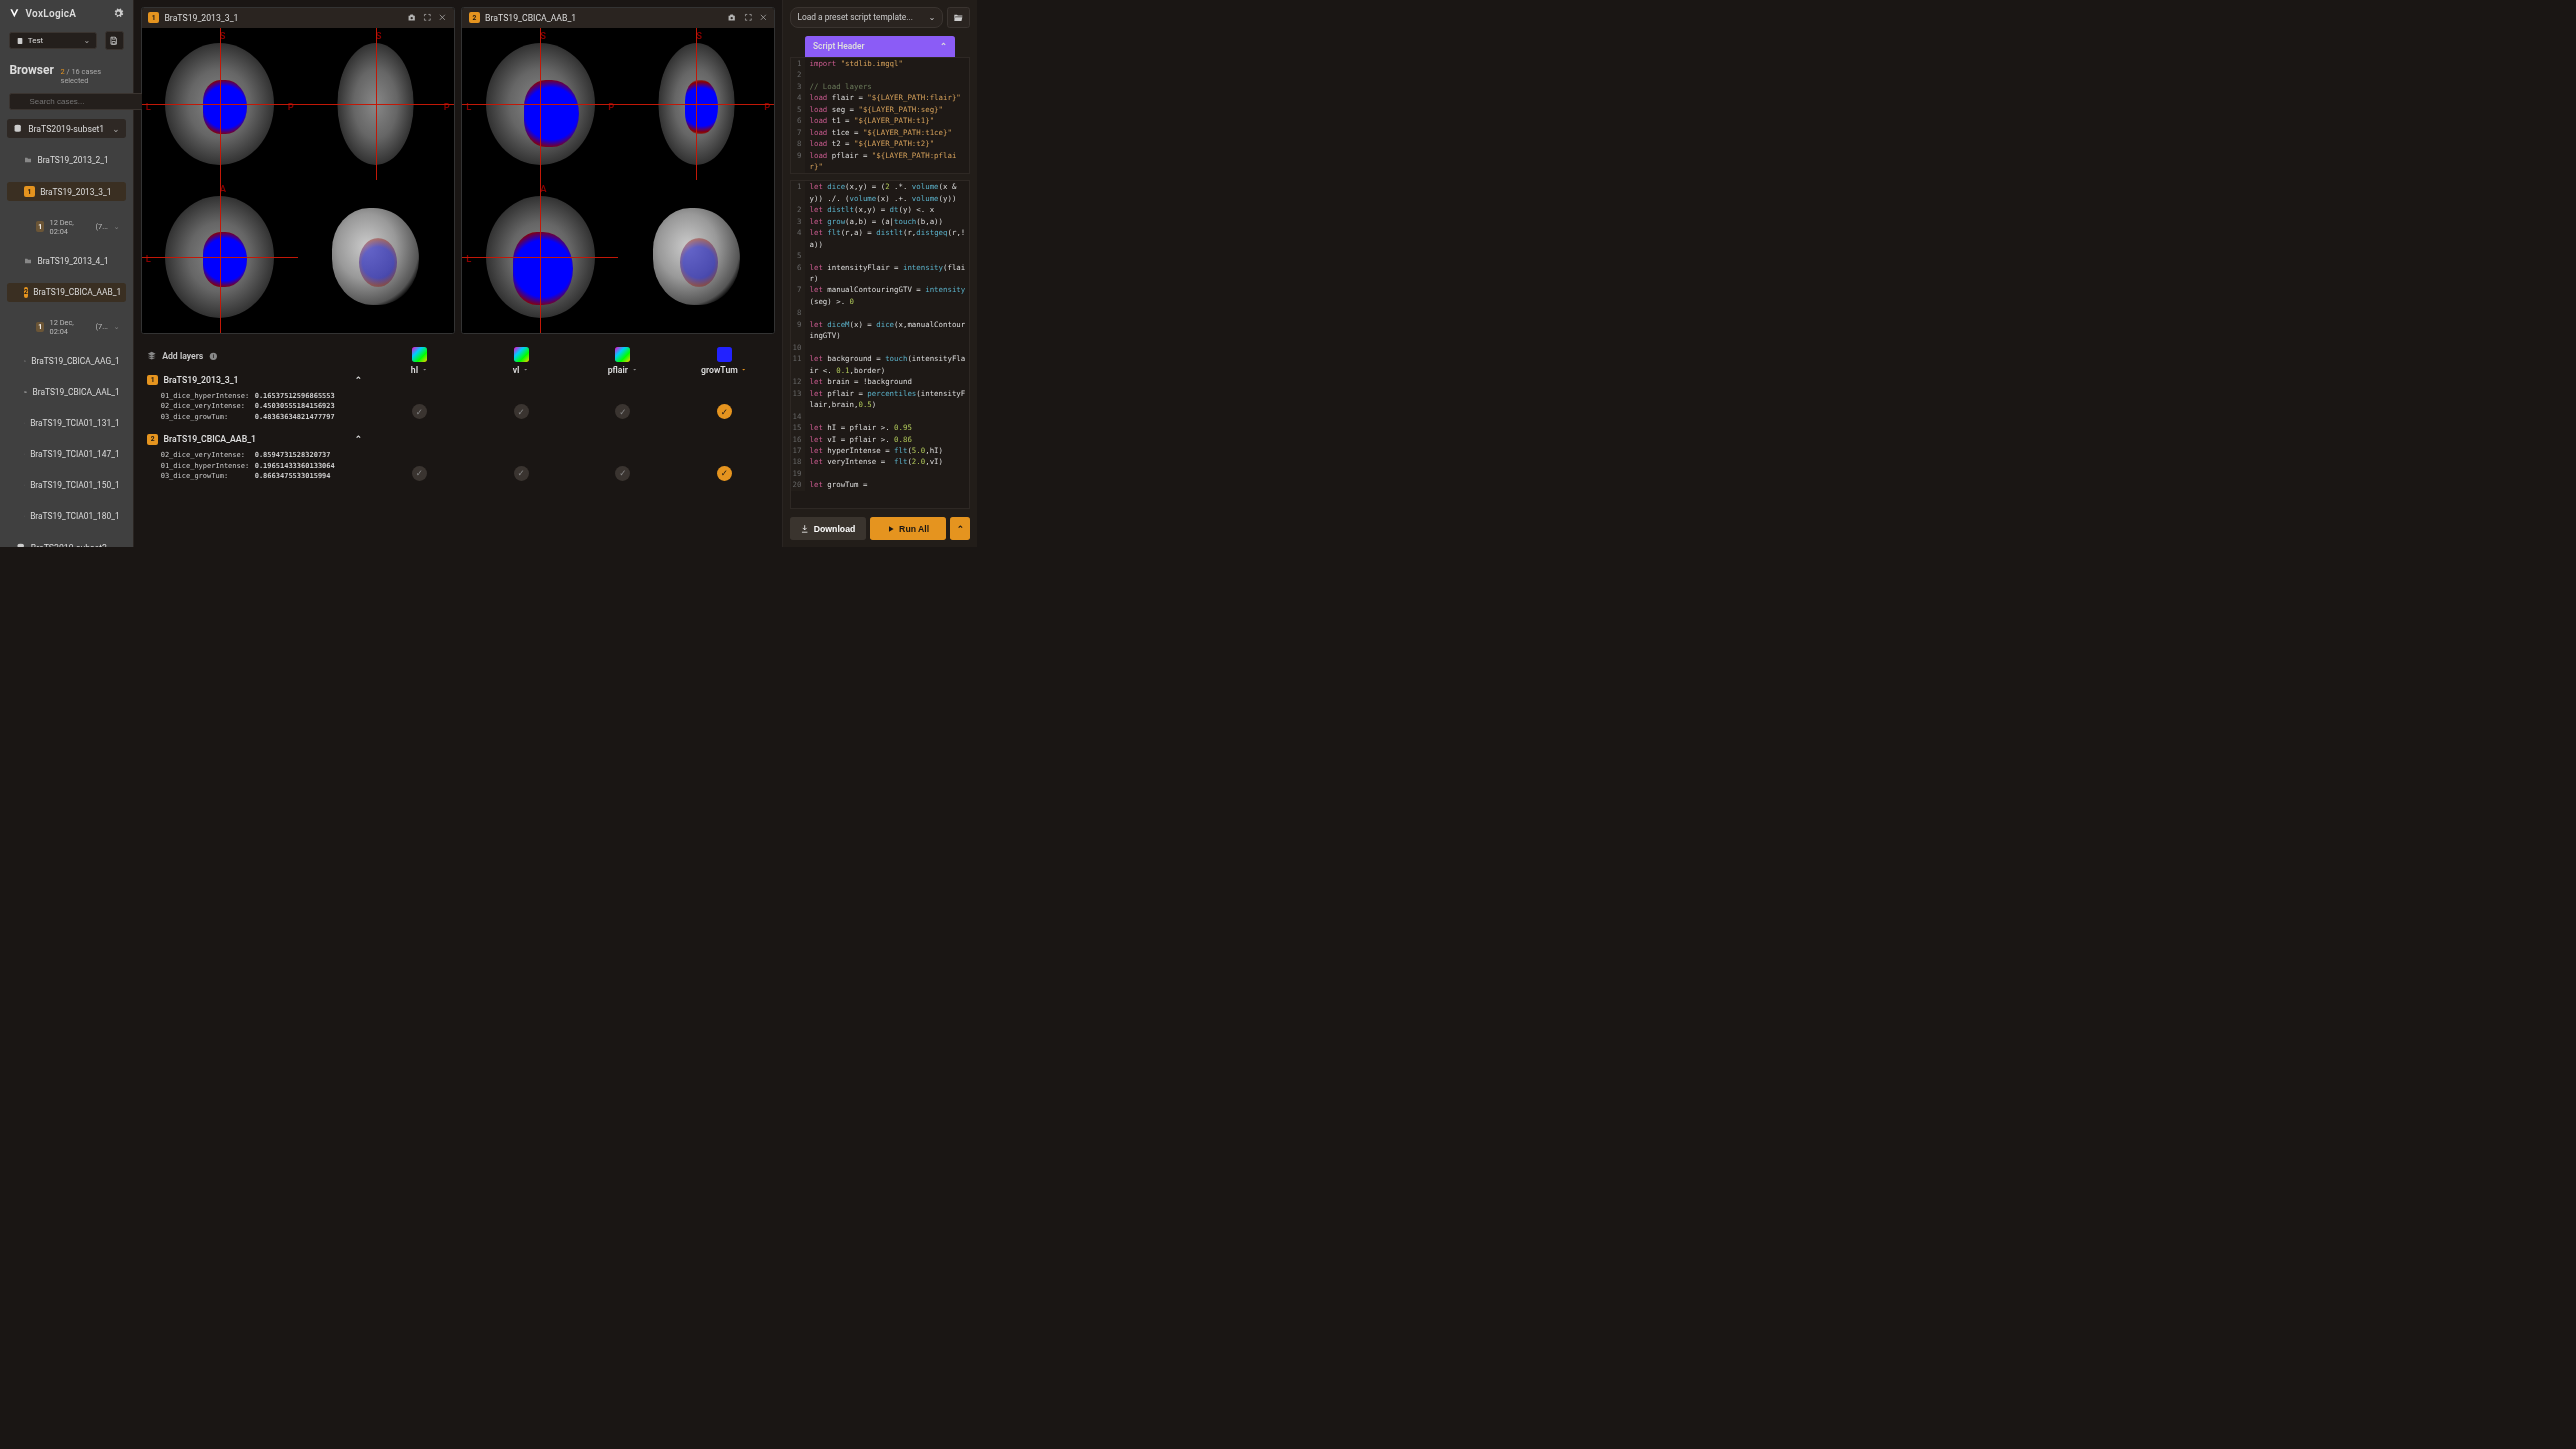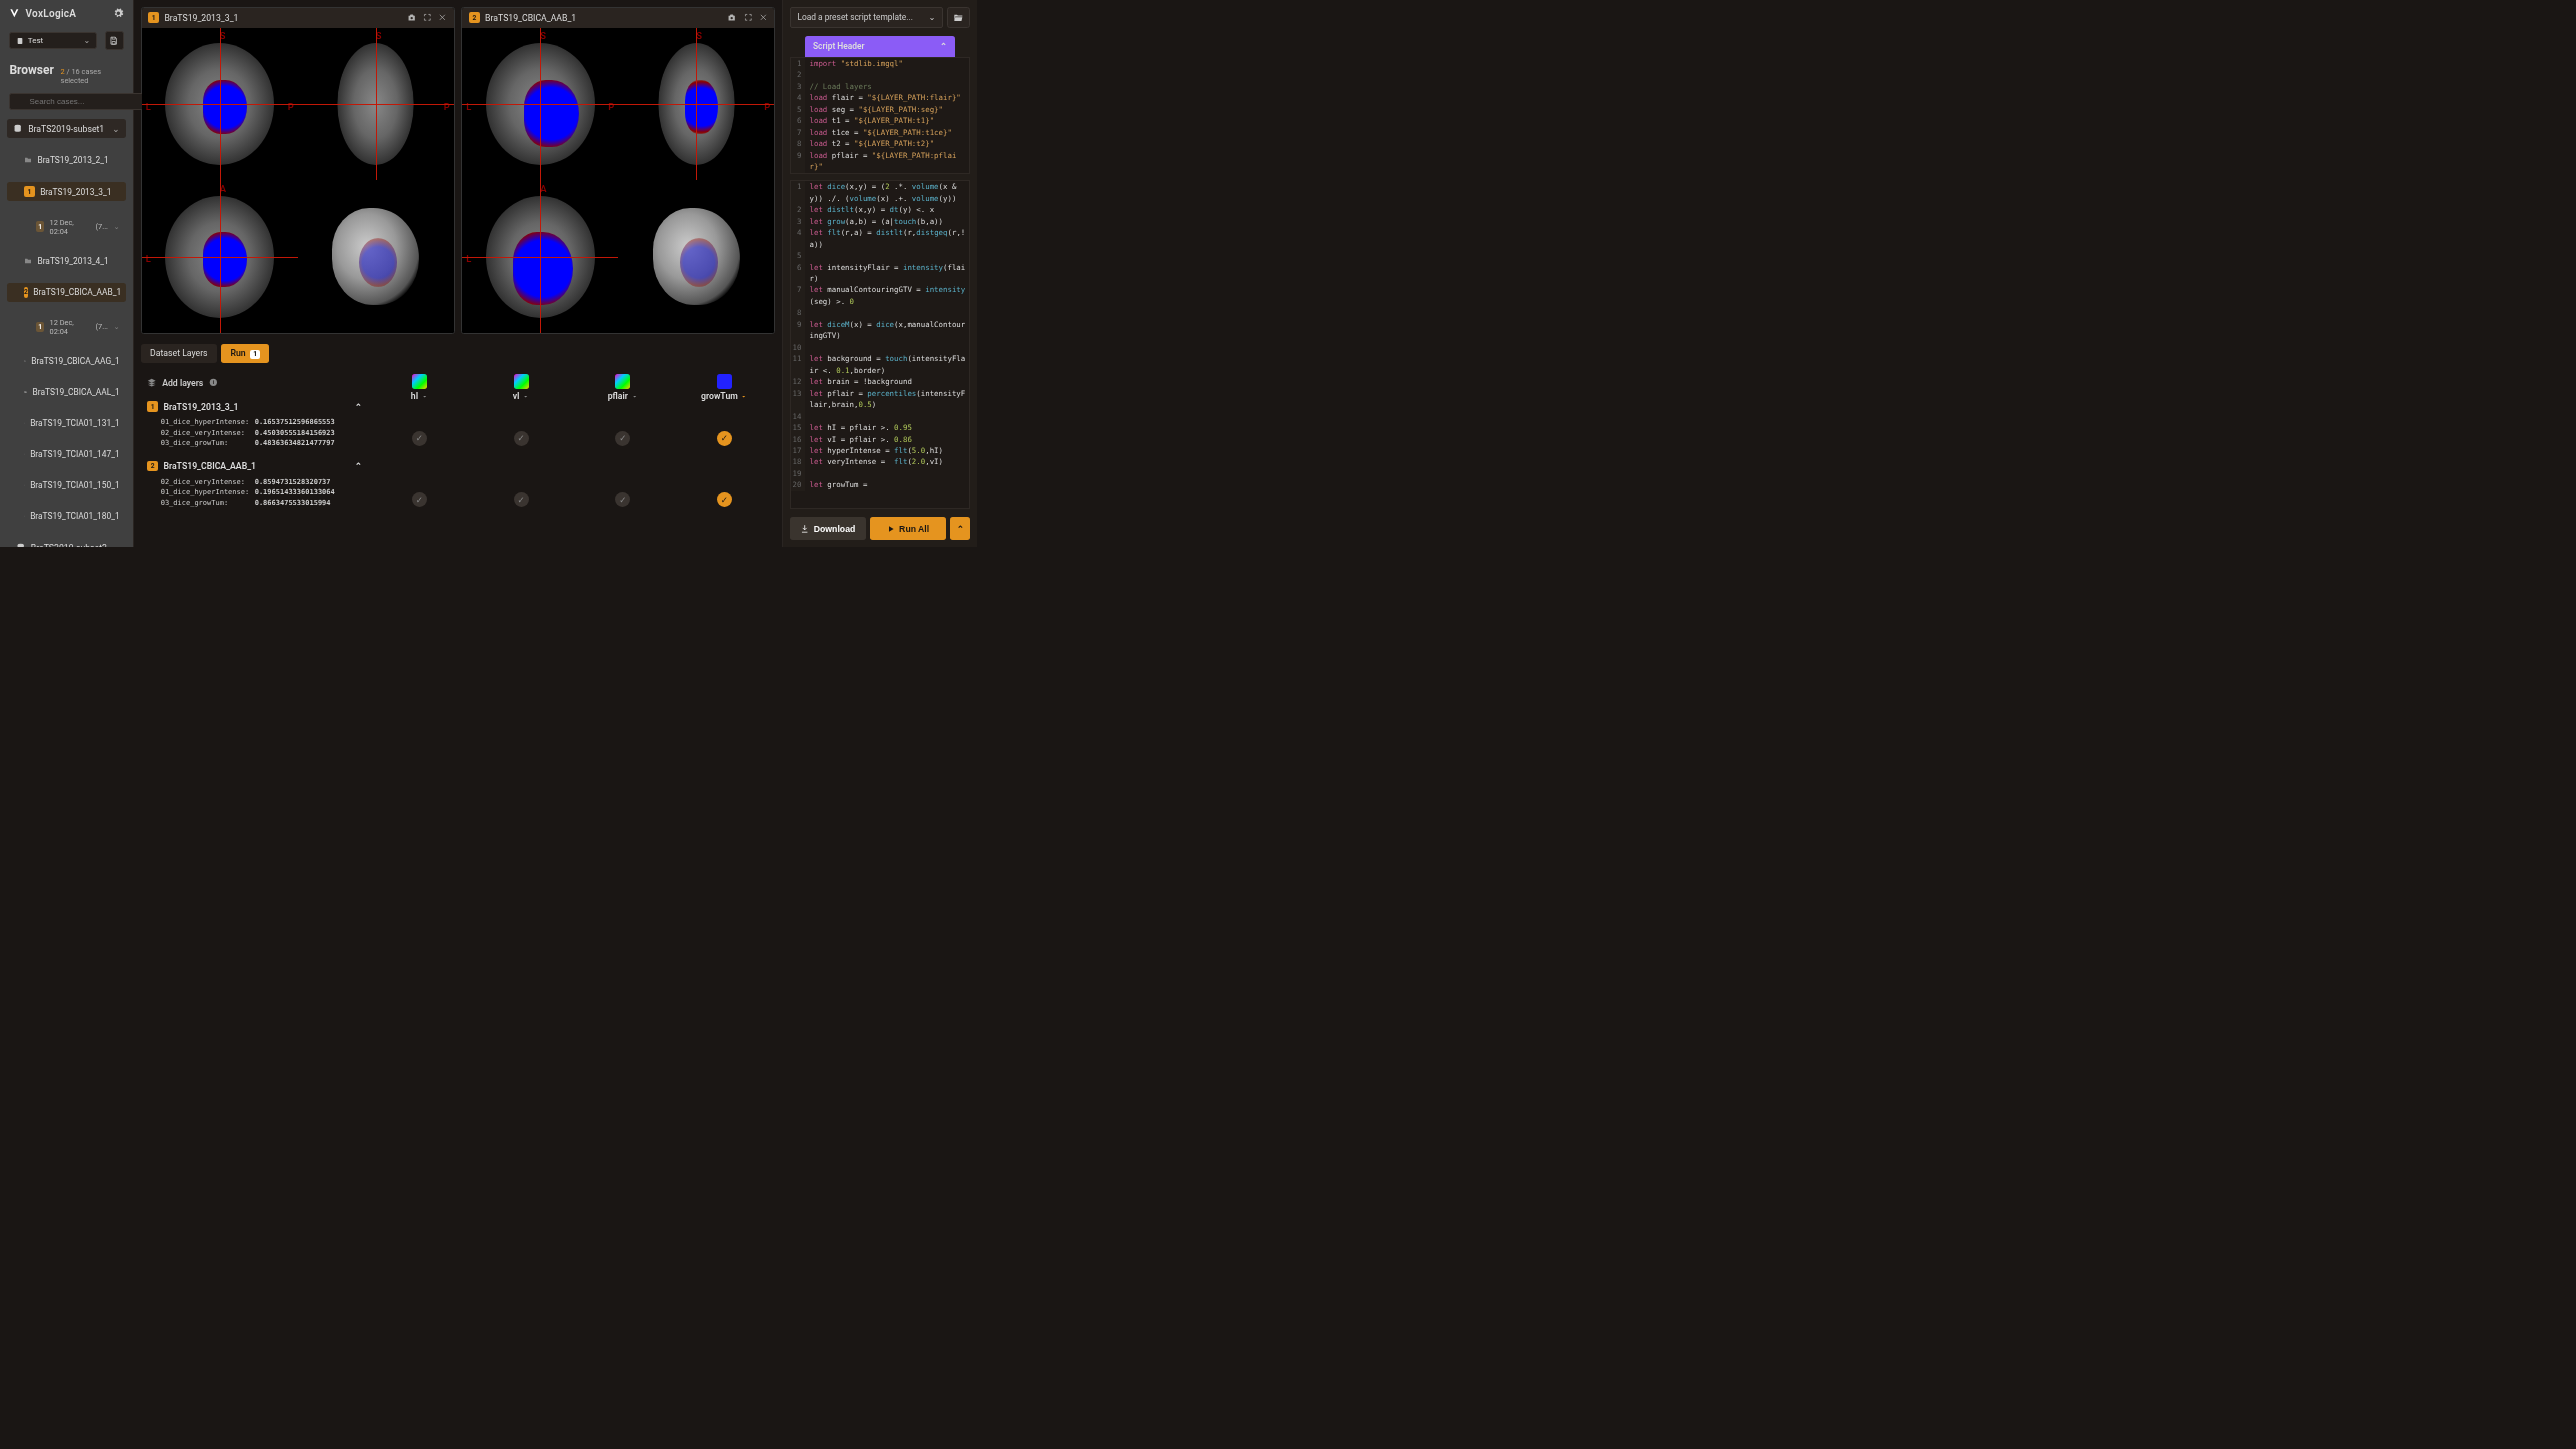--- a/index.html
+++ b/index.html
@@ -72,21 +72,21 @@
 .case-hdr .chev { margin-left: auto; }
 .metrics { padding: 1.3px 6.7px 2.7px 20px; font-family: "Consolas", monospace; font-size: 7px; color: #ccc; line-height: 1.5; }
 .metrics .mk { display: inline-block; width: 94px; }
 .toggle-row { display: flex; padding-top: 17.4px; }
 .togg { width: 14.8px; height: 14.8px; border-radius: 50%; background: #3a3430; display: flex; align-items: center; justify-content: center; color: #888; cursor: pointer; }
 .togg.on { background: #e5941f; color: #1a1614; }
 
 
 .rpanel { width: 195px; background: #221d19; display: flex; flex-direction: column; border-left: 0.7px solid #2a2522; }
 .preset-row { display: flex; gap: 4px; padding: 6.7px 6.7px 4px; }
-.preset-sel { flex: 1; background: #2a2420; border: 0.7px solid #3a3430; border-radius: 2px; padding: 4.7px 6.7px; font-size: 8.4px; color: #ccc; display: flex; align-items: center; cursor: pointer; }
+.preset-sel { flex: 1; background: #2a2420; border: 0.7px solid #3a3430; border-radius: 8px; padding: 4.7px 6.7px; font-size: 8.4px; color: #ccc; display: flex; align-items: center; cursor: pointer; }
 .preset-sel .chev { margin-left: auto; }
 .open-btn { width: 23px; background: #2a2420; border: 0.7px solid #3a3430; border-radius: 2.7px; display: flex; align-items: center; justify-content: center; cursor: pointer; }
 .script-hdr { display: flex; align-items: center; padding: 5.4px 8px; background: #8b5cf6; margin: 4px 22px 0; border-radius: 2.7px 2.7px 0 0; font-size: 8.4px; font-weight: 600; }
 .script-hdr .chev { margin-left: auto; }
 .code-block { margin: 0 6.7px; background: #1e1916; border: 0.7px solid #2e2824; font-family: Consolas, monospace; font-size: 7.4px; line-height: 1.55; overflow: hidden; }
 .code-block .line { display: flex; }
 .code-block .ln { width: 14.8px; text-align: right; color: #666; padding-right: 4px; user-select: none; background: #221d19; flex-shrink: 0; }
 .code-block .lc { padding-left: 4px; white-space: pre-wrap; word-break: break-all; flex: 1; }
 .kw { color: #c85a8e; }
 .str { color: #d4a05a; }
@@ -357,24 +357,20 @@
               <div class="brain">
                 <div class="brain-3d"></div>
                 <div class="brain-3d-seg"></div>
               </div>
             </div>
         </div>
       </div>
     </div>
 
     <div class="bpanel">
-      <div class="tabs">
-        <div class="tab">Dataset Layers</div>
-        <div class="tab active"><span>Run</span> <span class="tbadge">1</span></div>
-      </div>
 
       <div class="layer-grid">
         <div class="layer-left">
           <div class="add-layers">
             <svg width="9.4" height="9.4" viewBox="0 0 24 24" fill="#888">
                 <path d="M12 2l10 5-10 5L2 7zM2 12l10 5 10-5M2 17l10 5 10-5"></path>
               </svg>
             <span>Add layers</span>
             <svg width="8.7" height="8.7" viewBox="0 0 24 24" fill="#888" style="font-size:13px">
                 <circle cx="12" cy="12" r="10"></circle>

